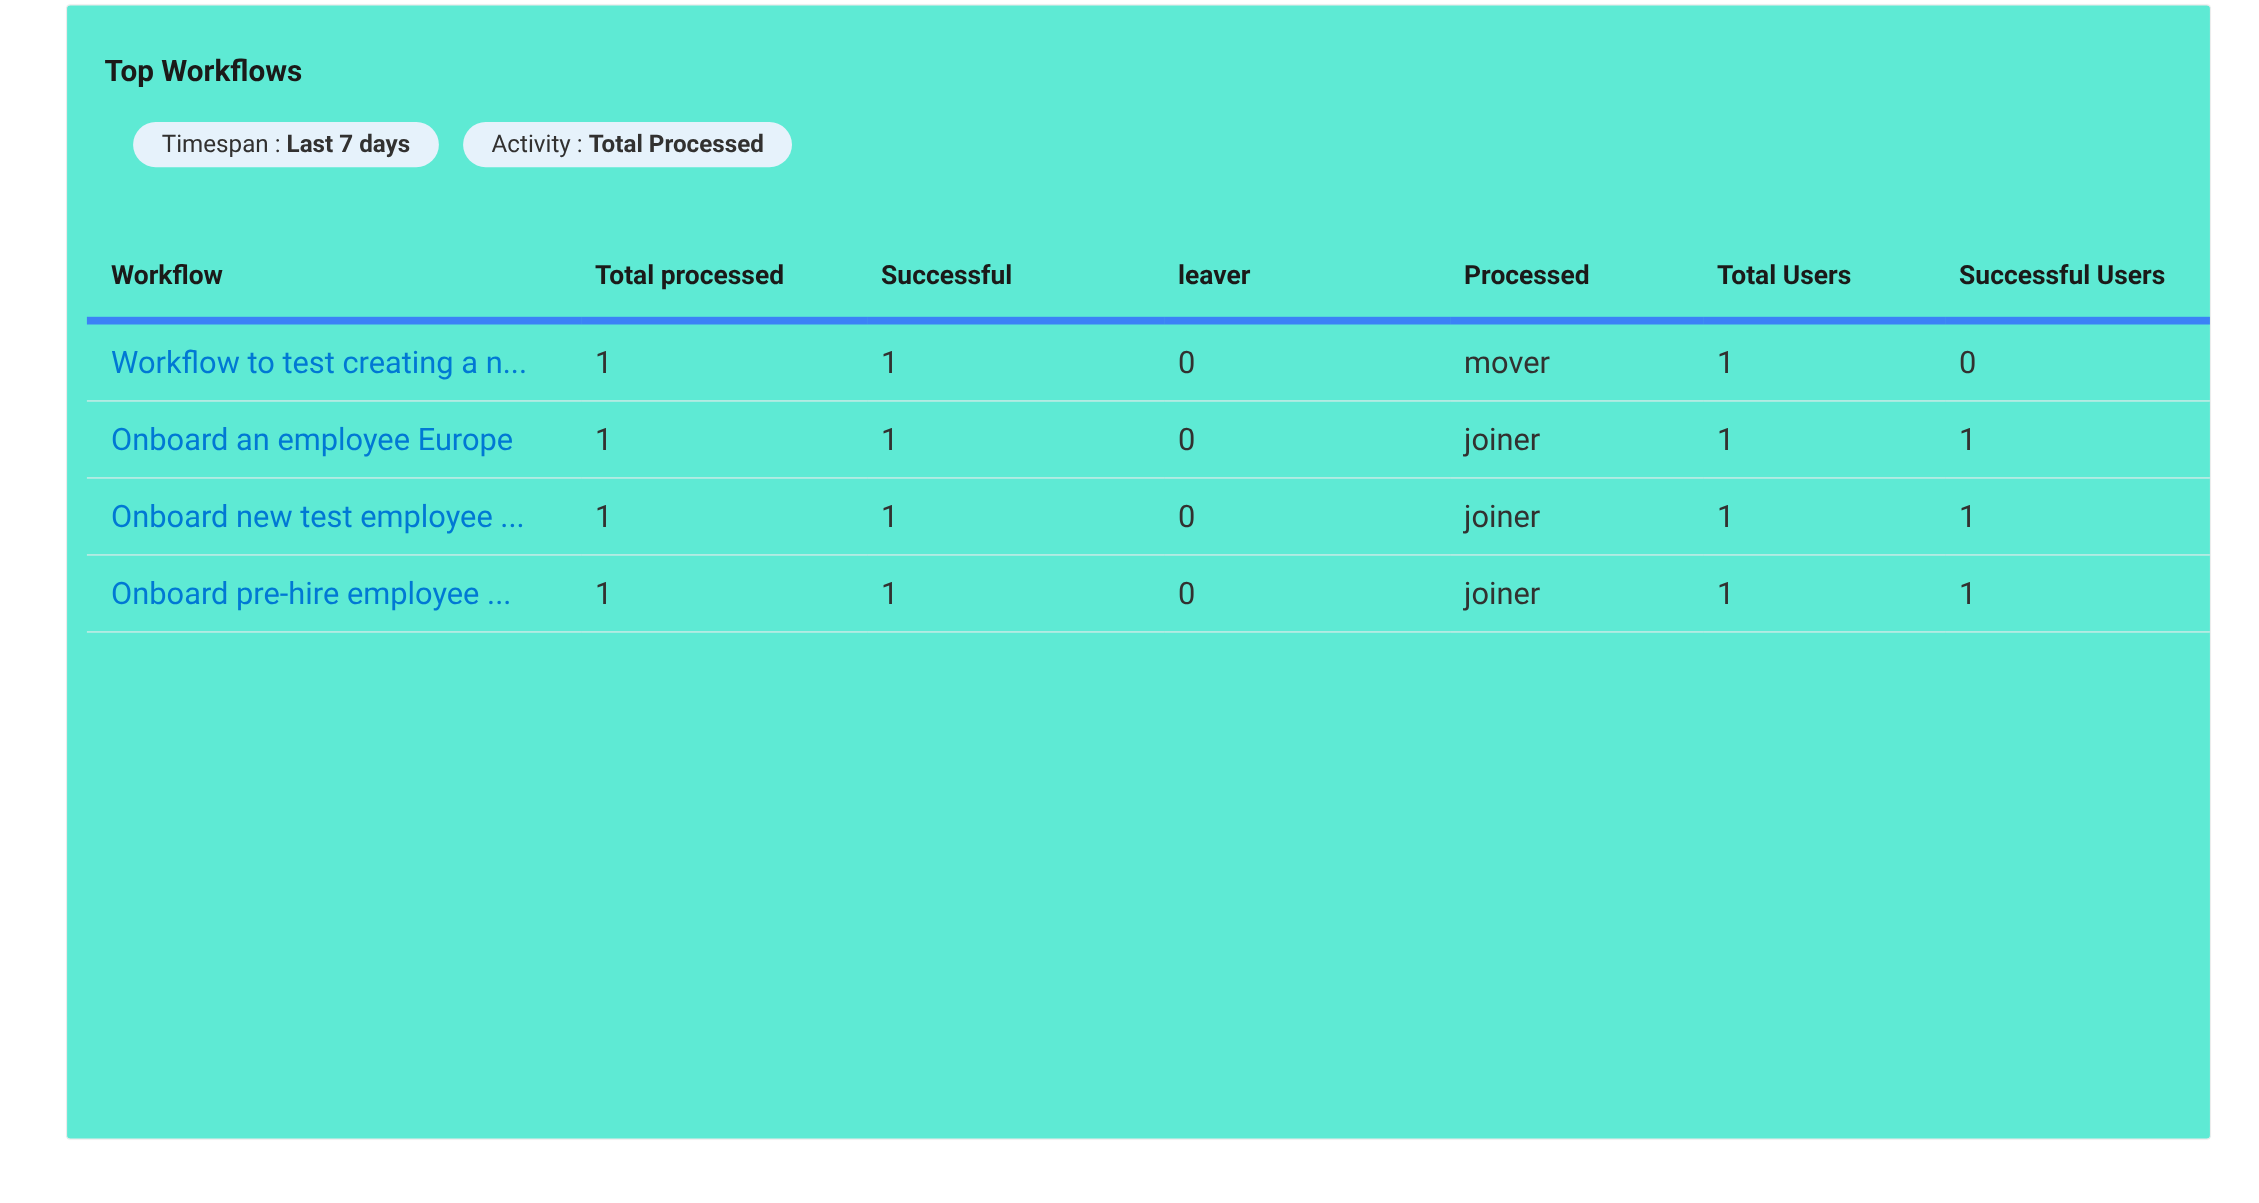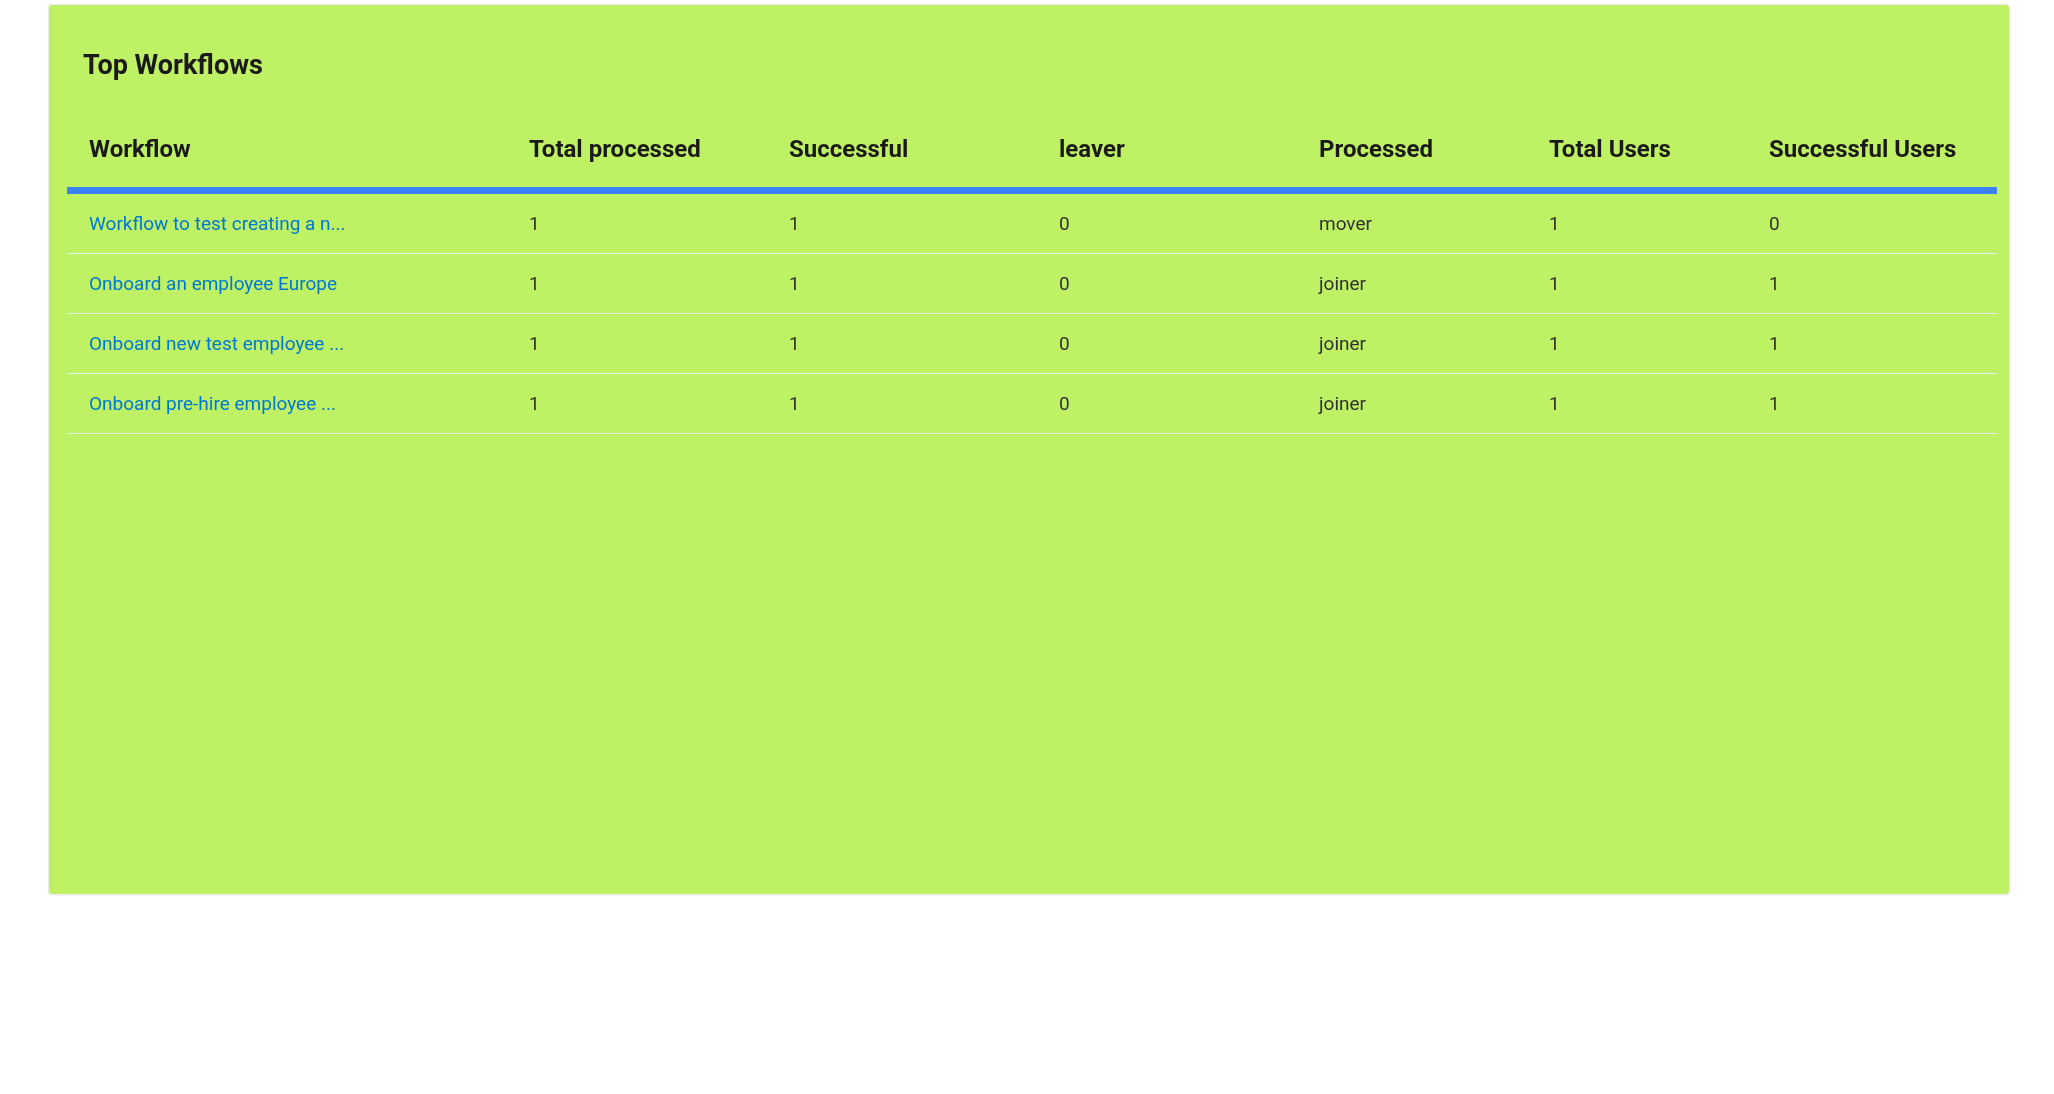--- a/index.html
+++ b/index.html
@@ -1,24 +1,24 @@
 <!DOCTYPE html>
 <html><head>
 <meta charset="utf-8">
 <style>
   * { box-sizing: border-box; }
   html, body { margin:0; padding:0; background:#fff;
     font-family: "Segoe UI", -apple-system, BlinkMacSystemFont, Roboto, "Helvetica Neue", Arial, sans-serif;
     color:#323130; }
   .page { width:2054px; }
   .card {
-    margin: 4px 44px 8px 48px;
+    margin: 4px 44px 8px 60px;
     border: 1px solid #ececec;
     border-radius: 4px;
-    background:#bef264;
+    background:#5eead4;
     padding-bottom: 460px;
     box-shadow: 0 0.3px 0.9px rgba(0,0,0,.05);
   }
   .card-title {
     font-size: 27px;
     font-weight: 700;
     color:#1b1a19;
     padding: 44px 0 30px 34px;
   }
   .chips {
@@ -45,21 +45,21 @@
   thead th {
     text-align:left;
     font-weight:700;
     font-size:24px;
     color:#1b1a19;
     padding: 24px 12px 24px 12px;
     border-bottom: 7px solid #3b82f6;
     white-space: nowrap;
   }
   tbody td {
-    font-size:19px;
+    font-size:28px;
     color:#323130;
     padding: 18px 12px;
     border-bottom: 1px solid #ececec;
     white-space: nowrap;
     overflow:hidden;
     text-overflow:ellipsis;
   }
   tbody td.link a {
     color:#0078d4;
     text-decoration:none;
@@ -75,20 +75,28 @@
   th.first, td.first { padding-left:22px; }
 </style>
 </head>
 <body>
 
 <div class="page">
   <div class="card">
 
     <div class="card-title">Top Workflows</div>
 
+    <div class="chips">
+      <div class="chip">
+        <span class="chip-label">Timespan : </span><span class="chip-value">Last 7 days</span>
+      </div>
+      <div class="chip">
+        <span class="chip-label">Activity : </span><span class="chip-value">Total Processed</span>
+      </div>
+    </div>
 
     <table>
       <colgroup>
         <col class="c-workflow">
           <col class="c-totalp">
           <col class="c-success">
         <col class="c-failed">
           <col class="c-category">
           <col class="c-tusers">
           <col class="c-susers">

